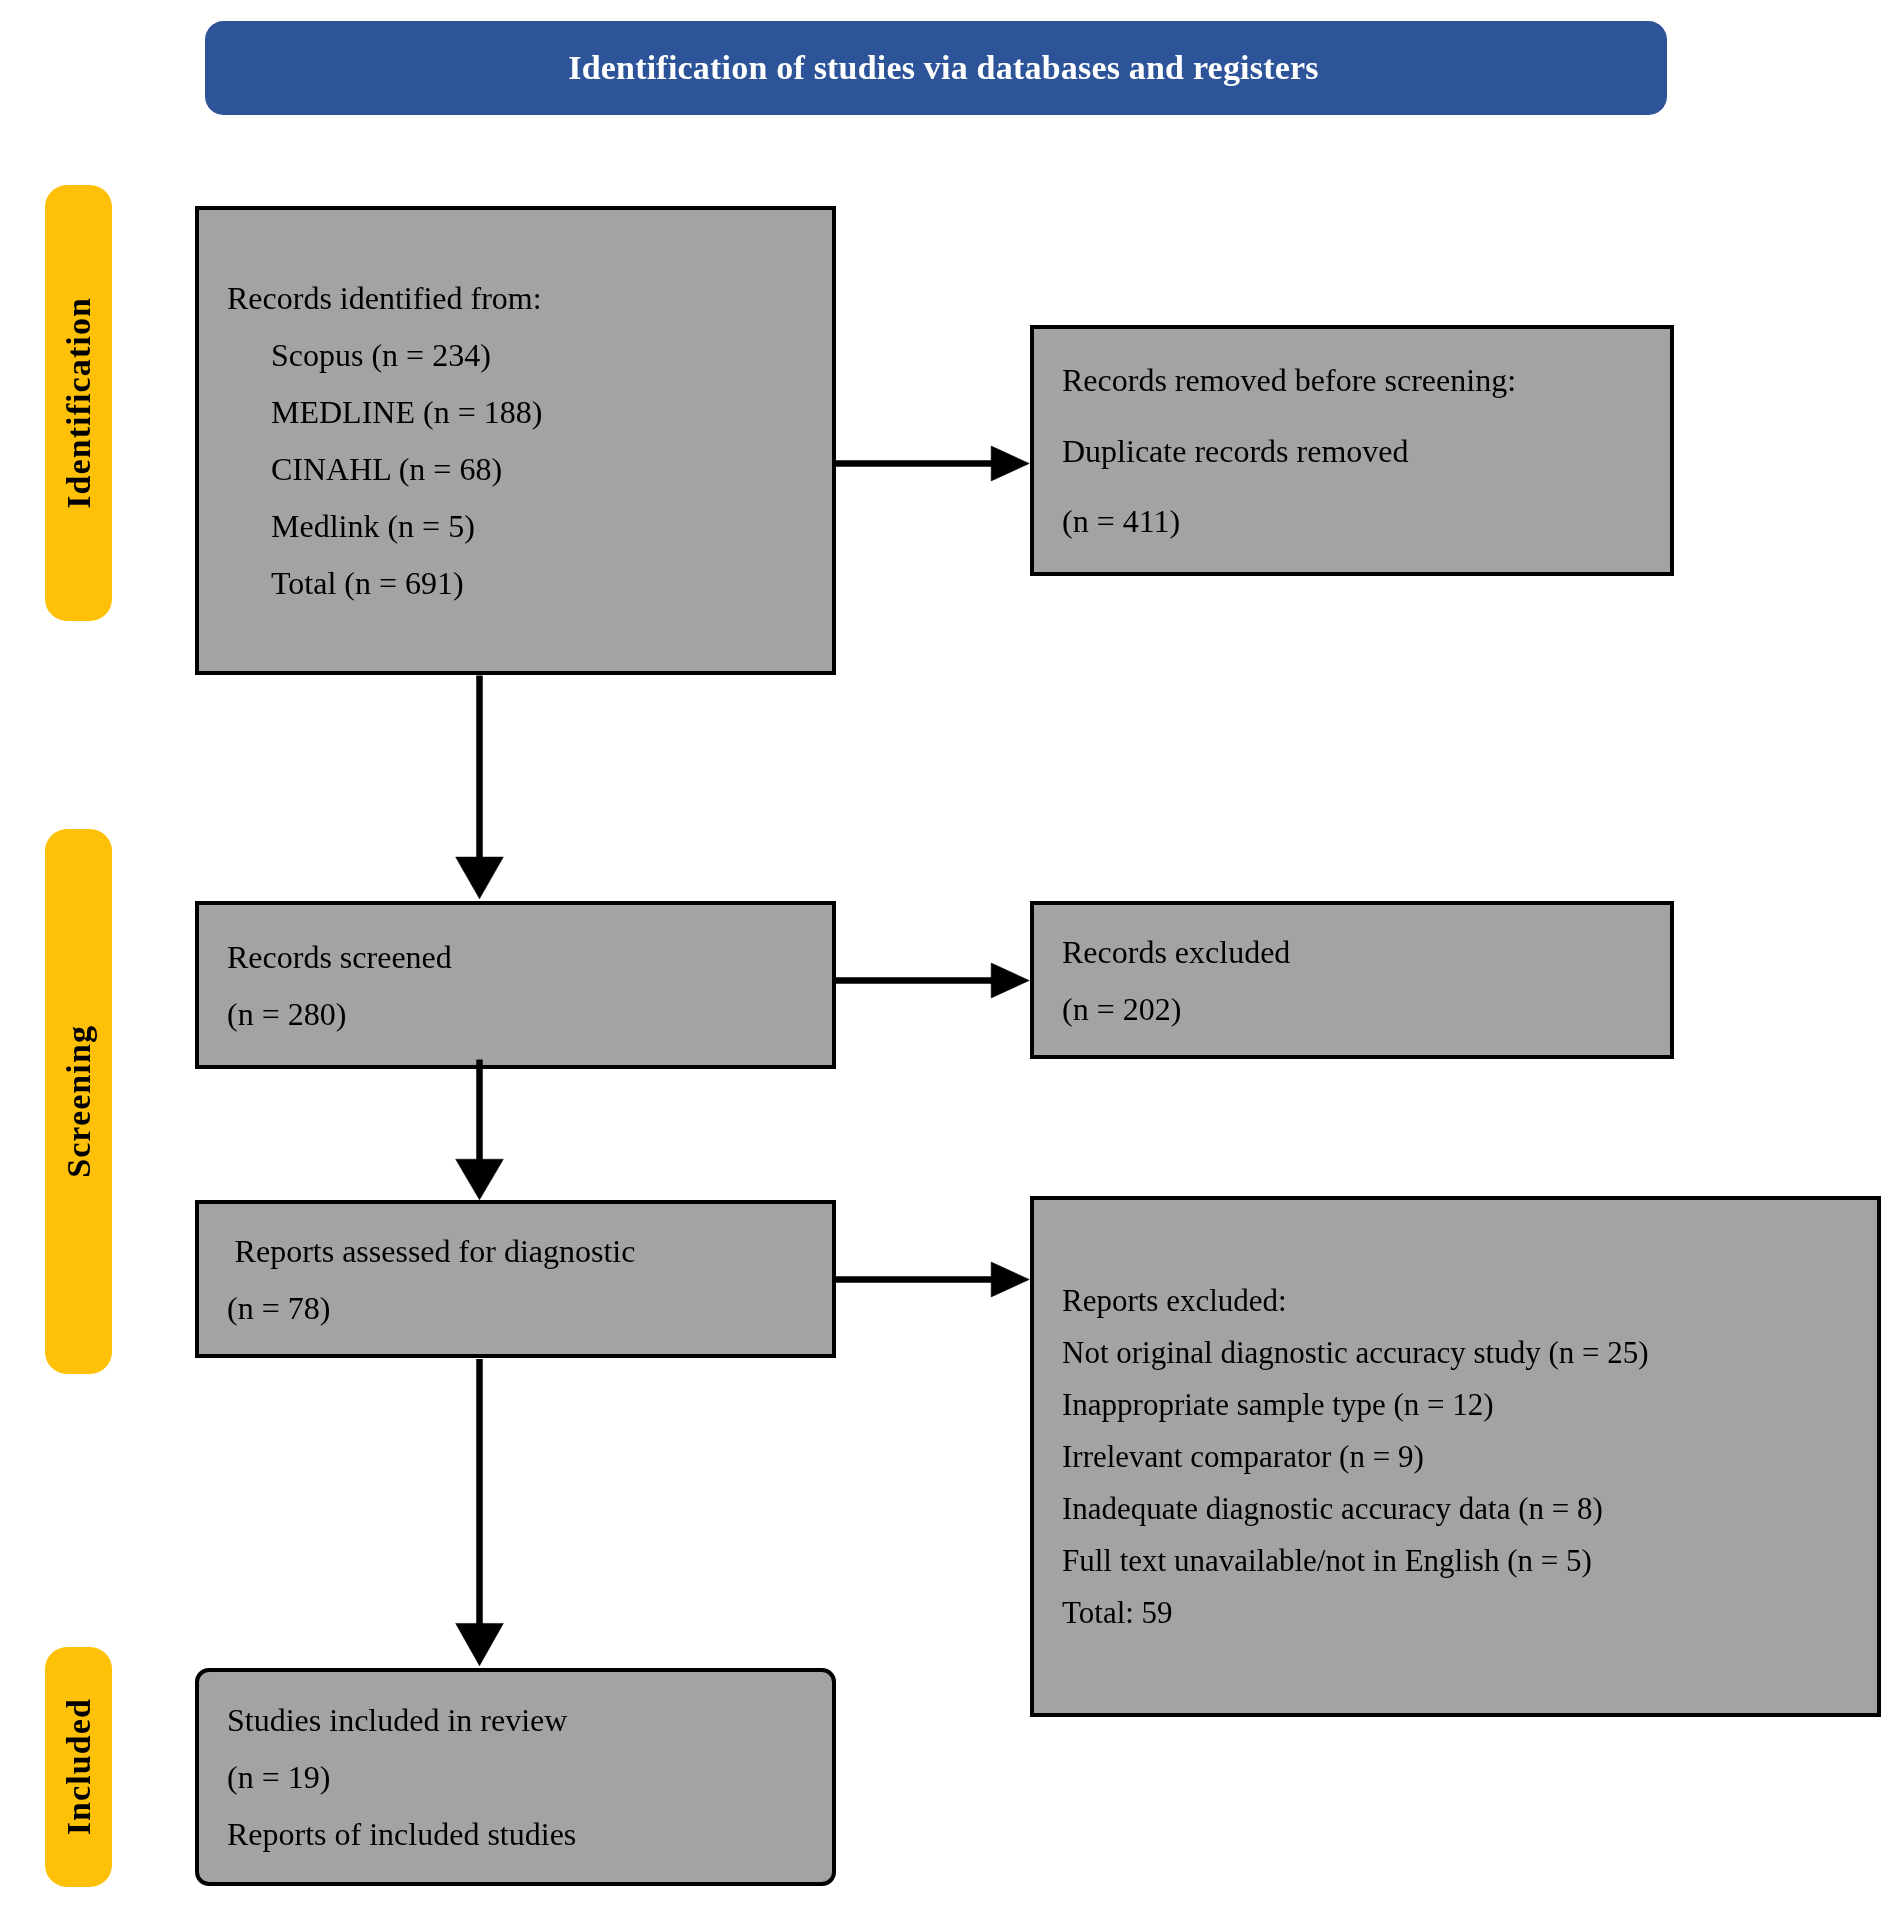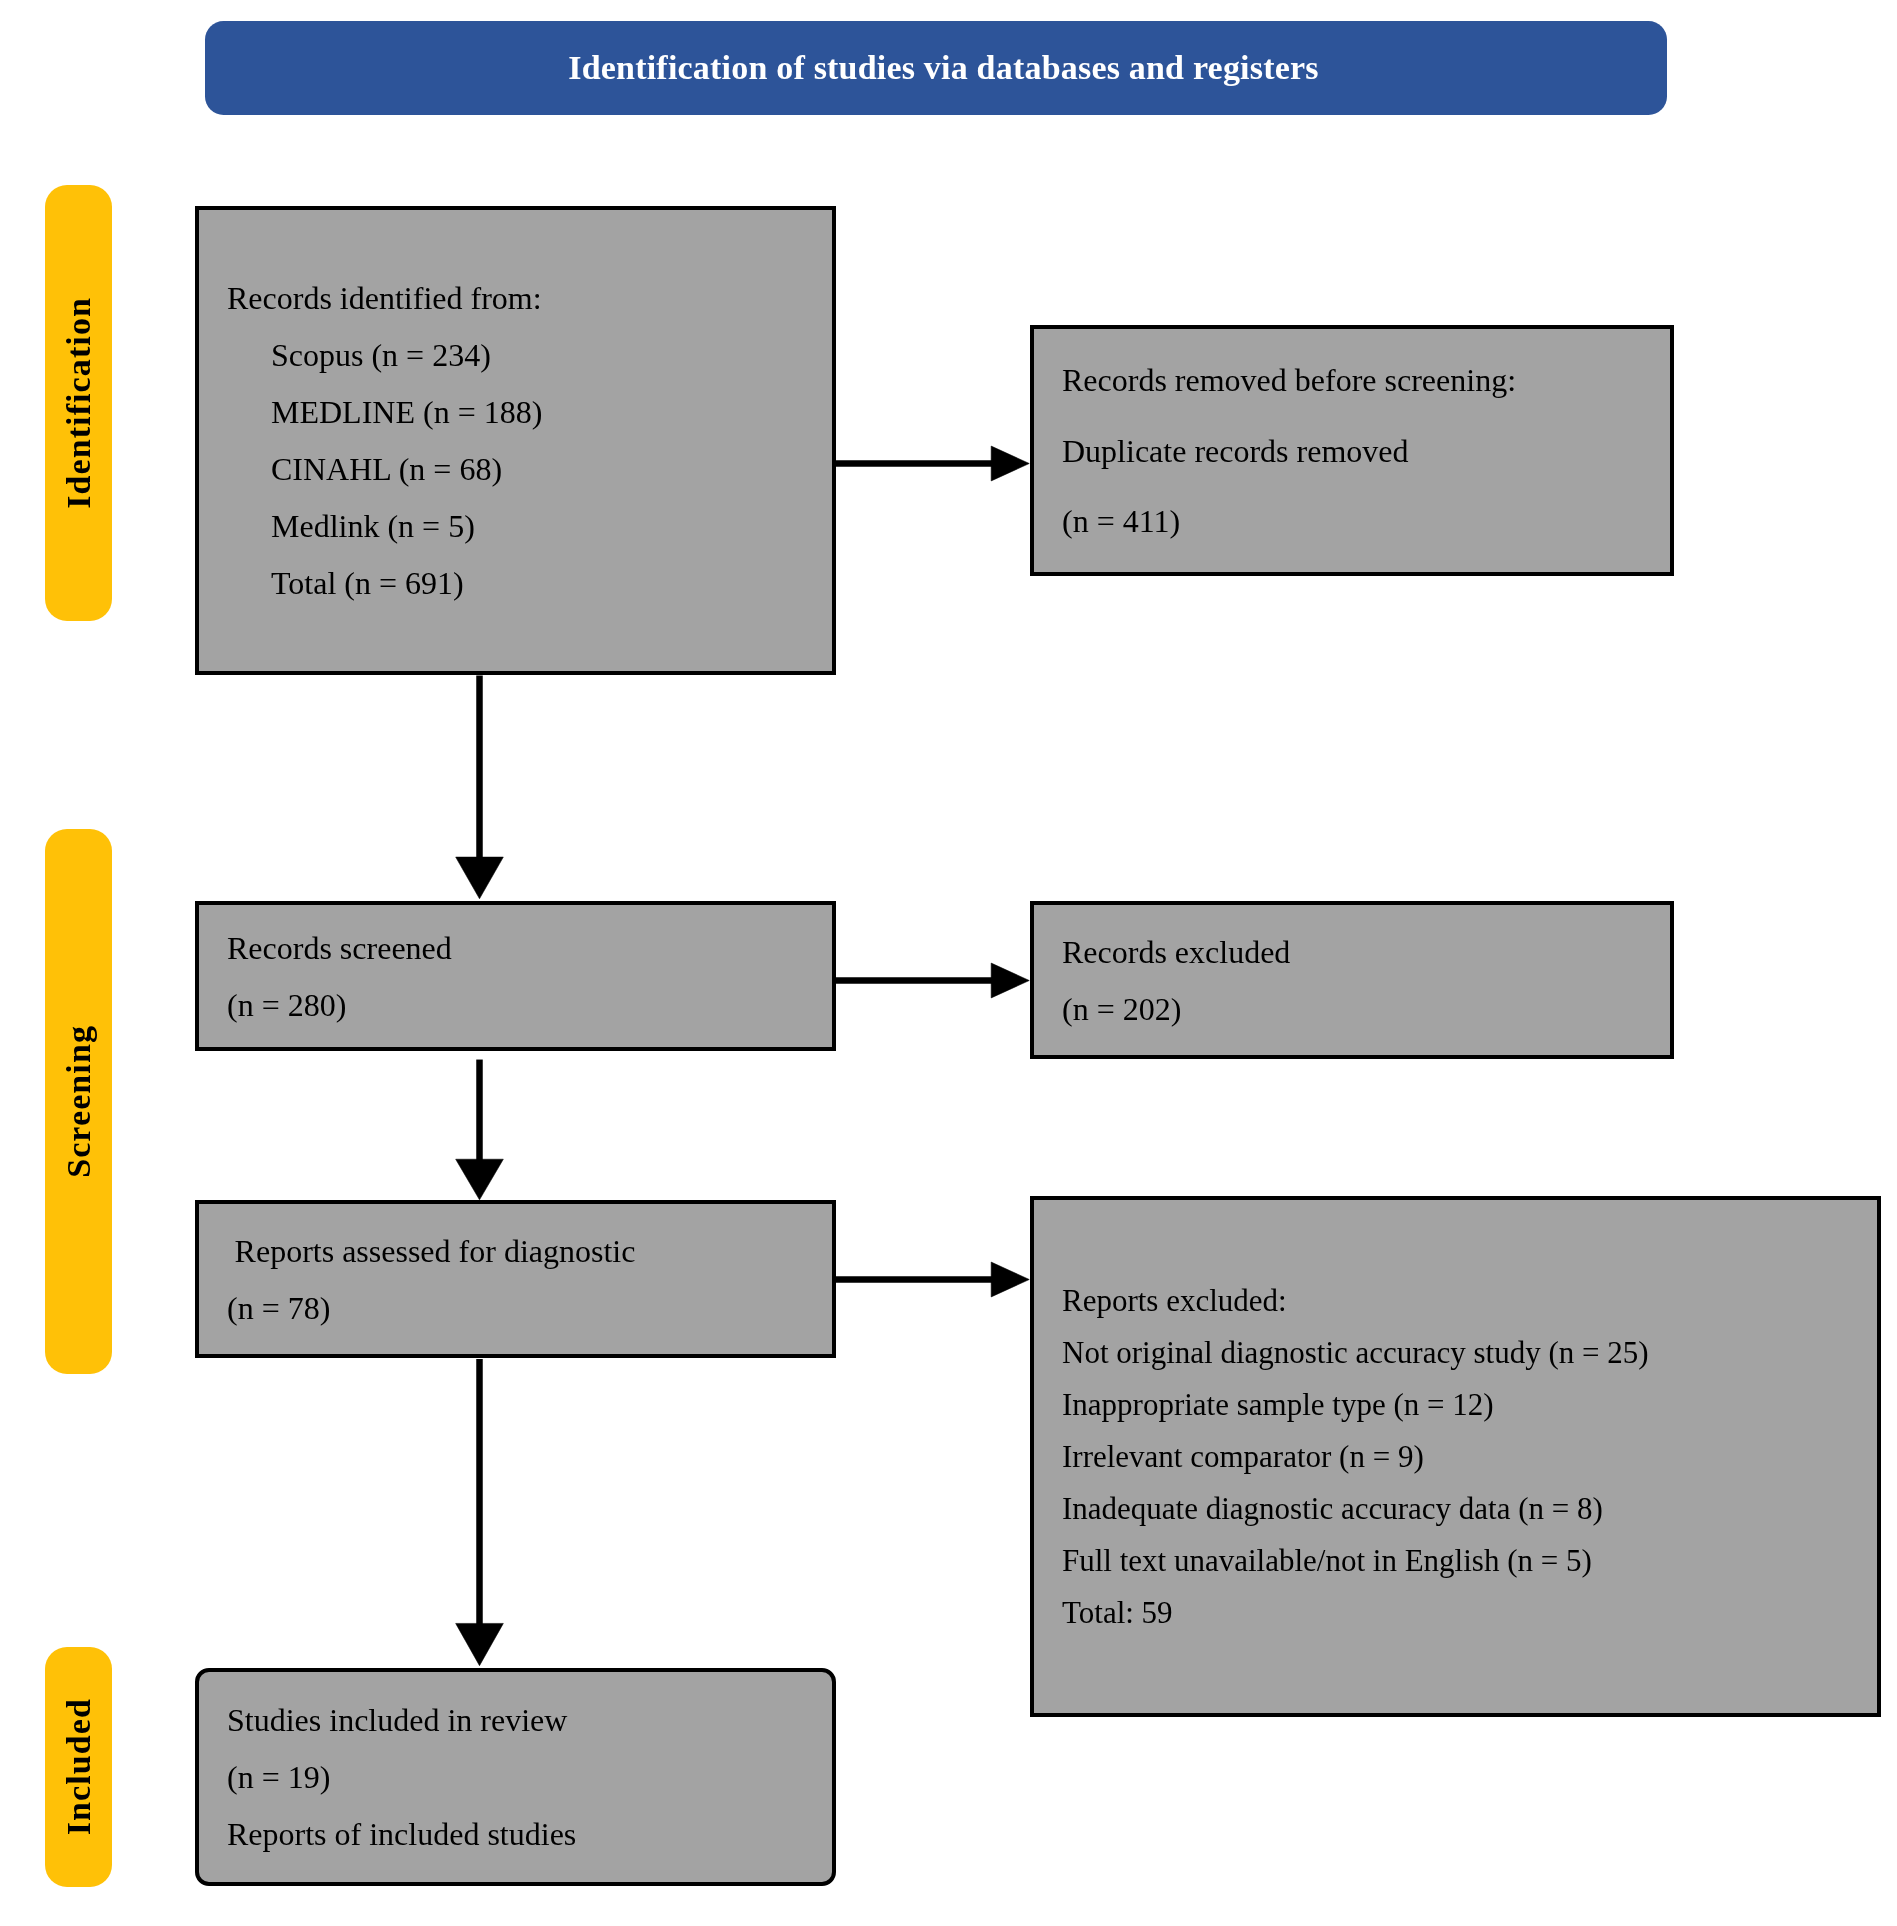--- a/index.html
+++ b/index.html
@@ -84,21 +84,21 @@
     white-space: nowrap;
     margin: 0;
     padding: 0;
   }
   .flow-box .line + .line { margin-top: 25px; }
   .flow-box .line.indent { padding-left: 44px; }
 
   
   #box-identified     { left: 195px;  top: 206px;  width: 641px; height: 469px; }
   #box-removed        { left: 1030px; top: 325px;  width: 644px; height: 251px; justify-content: space-between; }
-  #box-screened       { left: 195px;  top: 901px; width: 641px; height: 150px; }
+  #box-screened       { left: 195px;  top: 901px; width: 641px; height: 168px; }
   #box-excluded       { left: 1030px; top: 901px; width: 644px; height: 158px; }
   #box-eligibility    { left: 195px;  top: 1200px; width: 641px; height: 158px; }
   #box-reports-exc    { left: 1030px; top: 1196px; width: 851px; height: 521px; }
   #box-included       { left: 195px;  top: 1668px; width: 641px; height: 218px; border-radius: 14px; }
 
   #box-reports-exc .line { font-size: 31px; }
   #box-reports-exc .line + .line { margin-top: 21px; }
 
   #box-eligibility .line.first { padding-left: 7.6px; }
 

